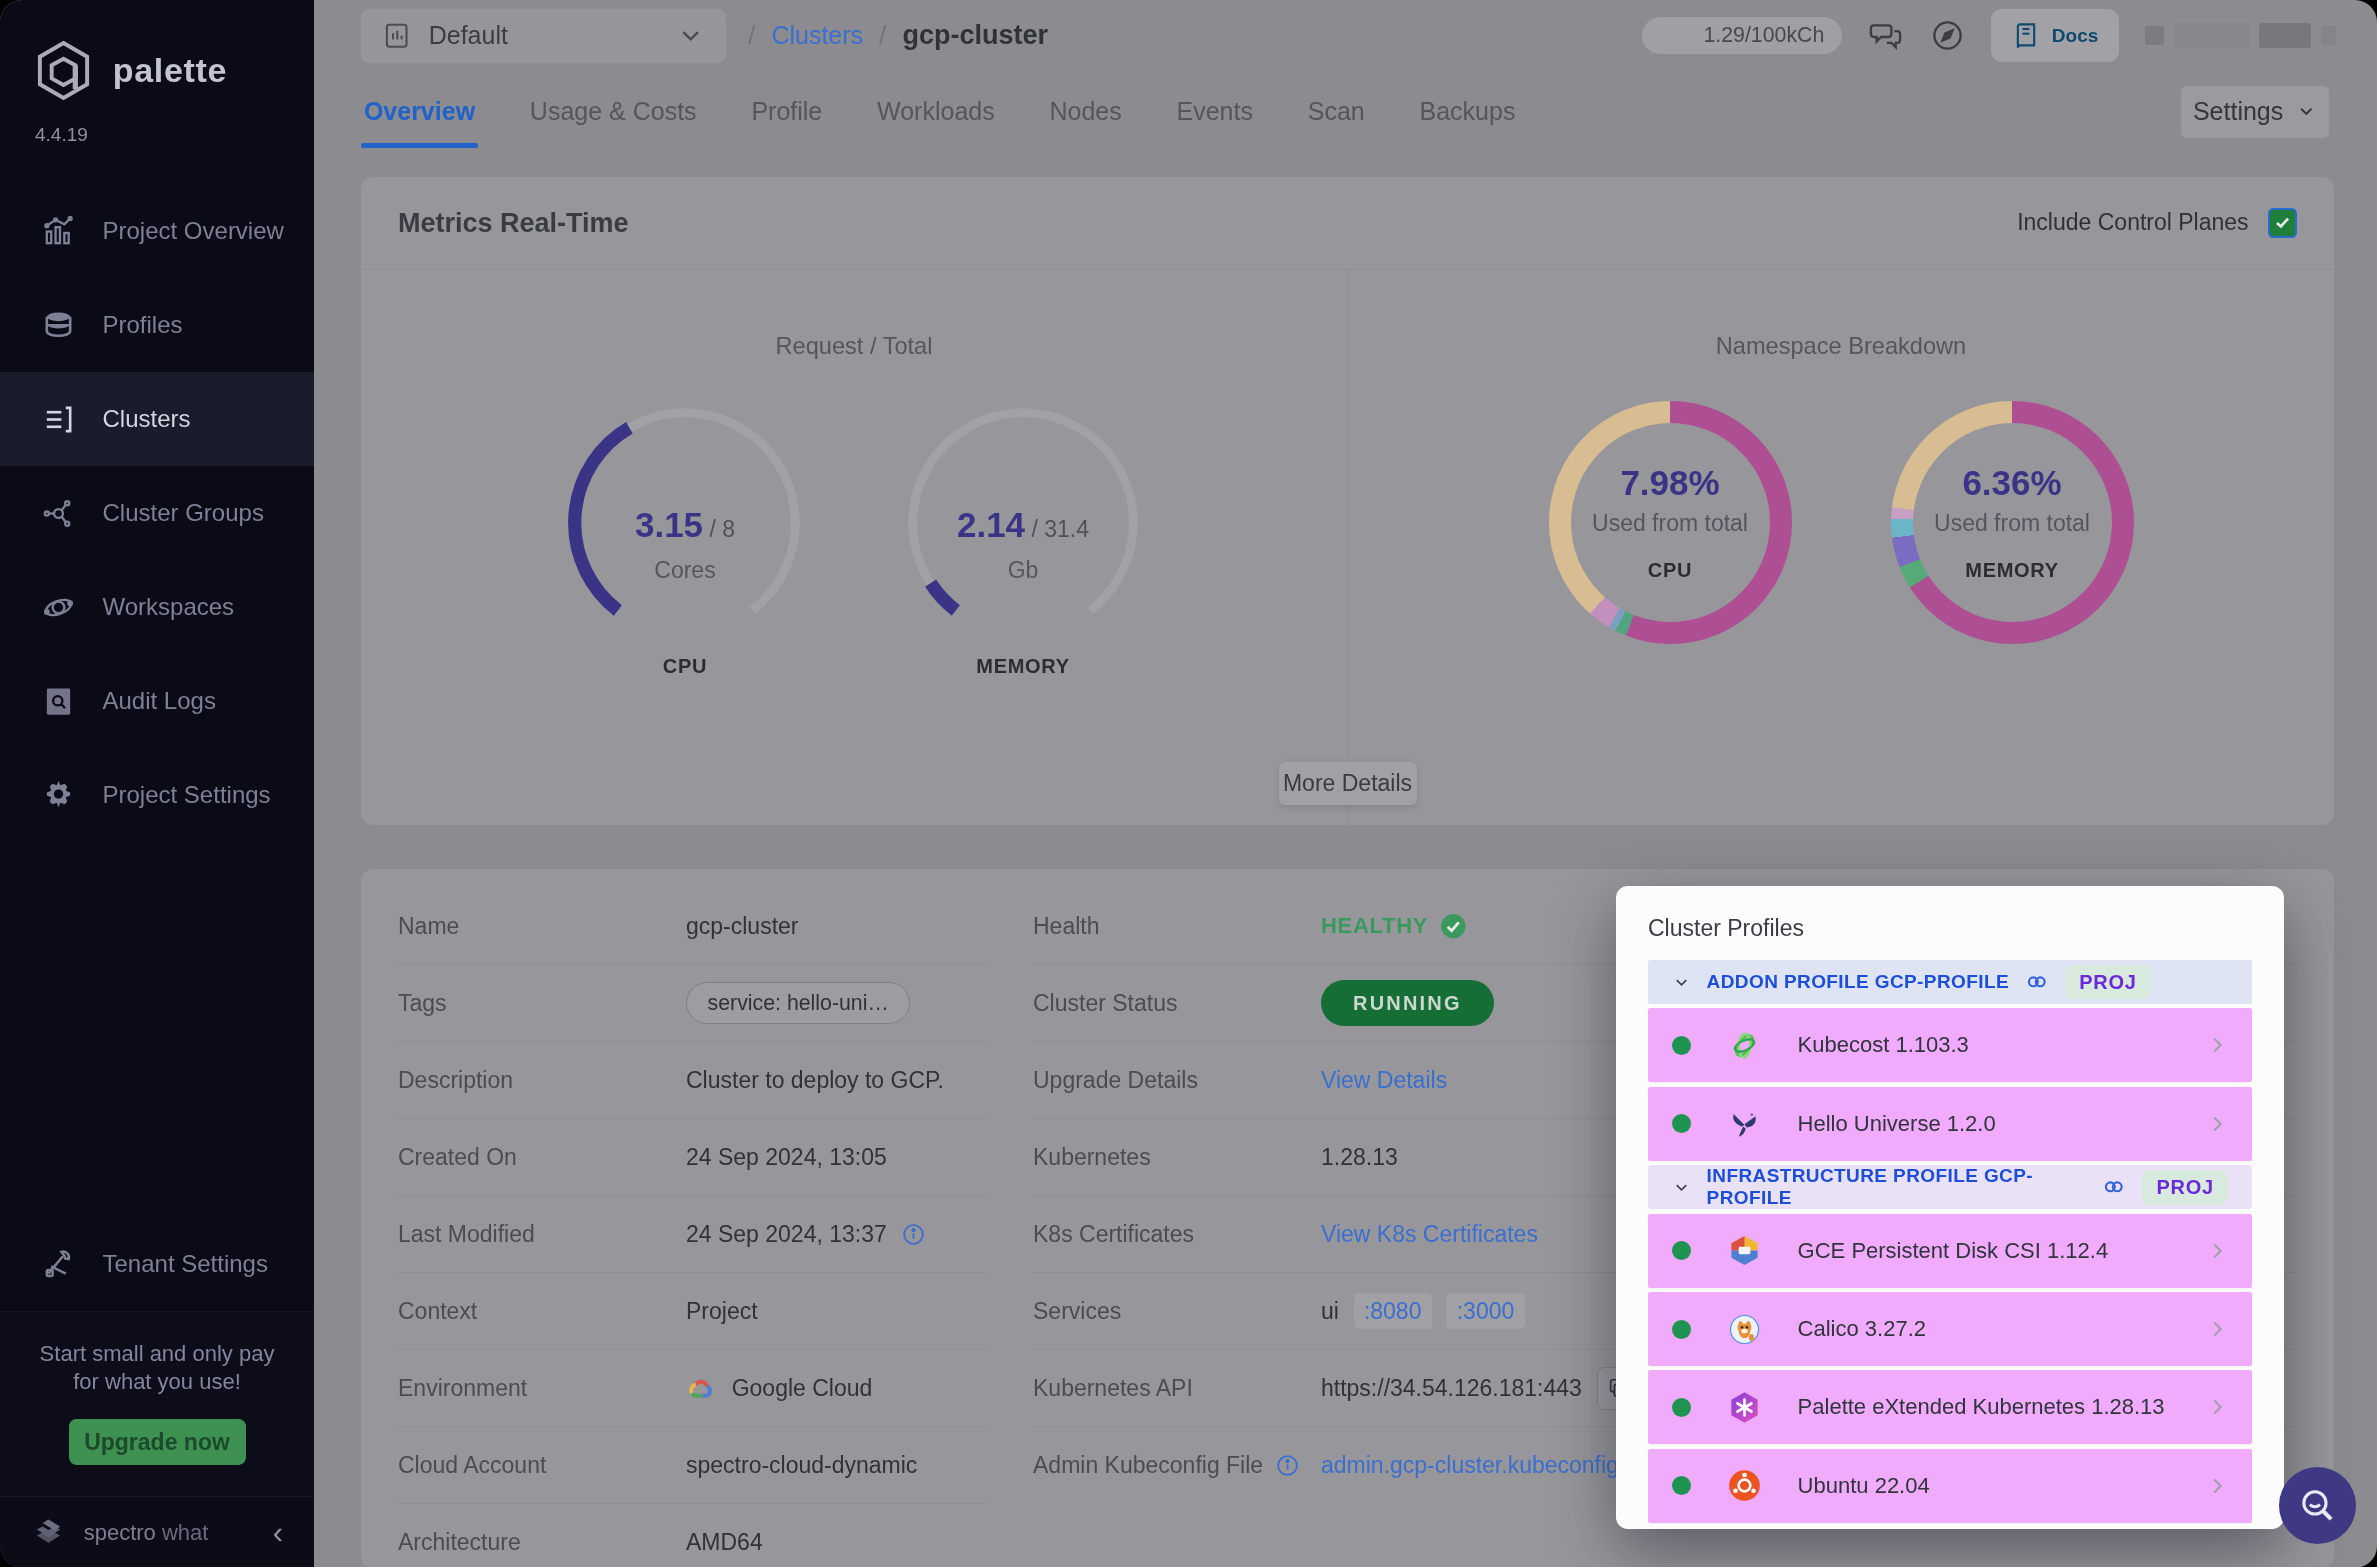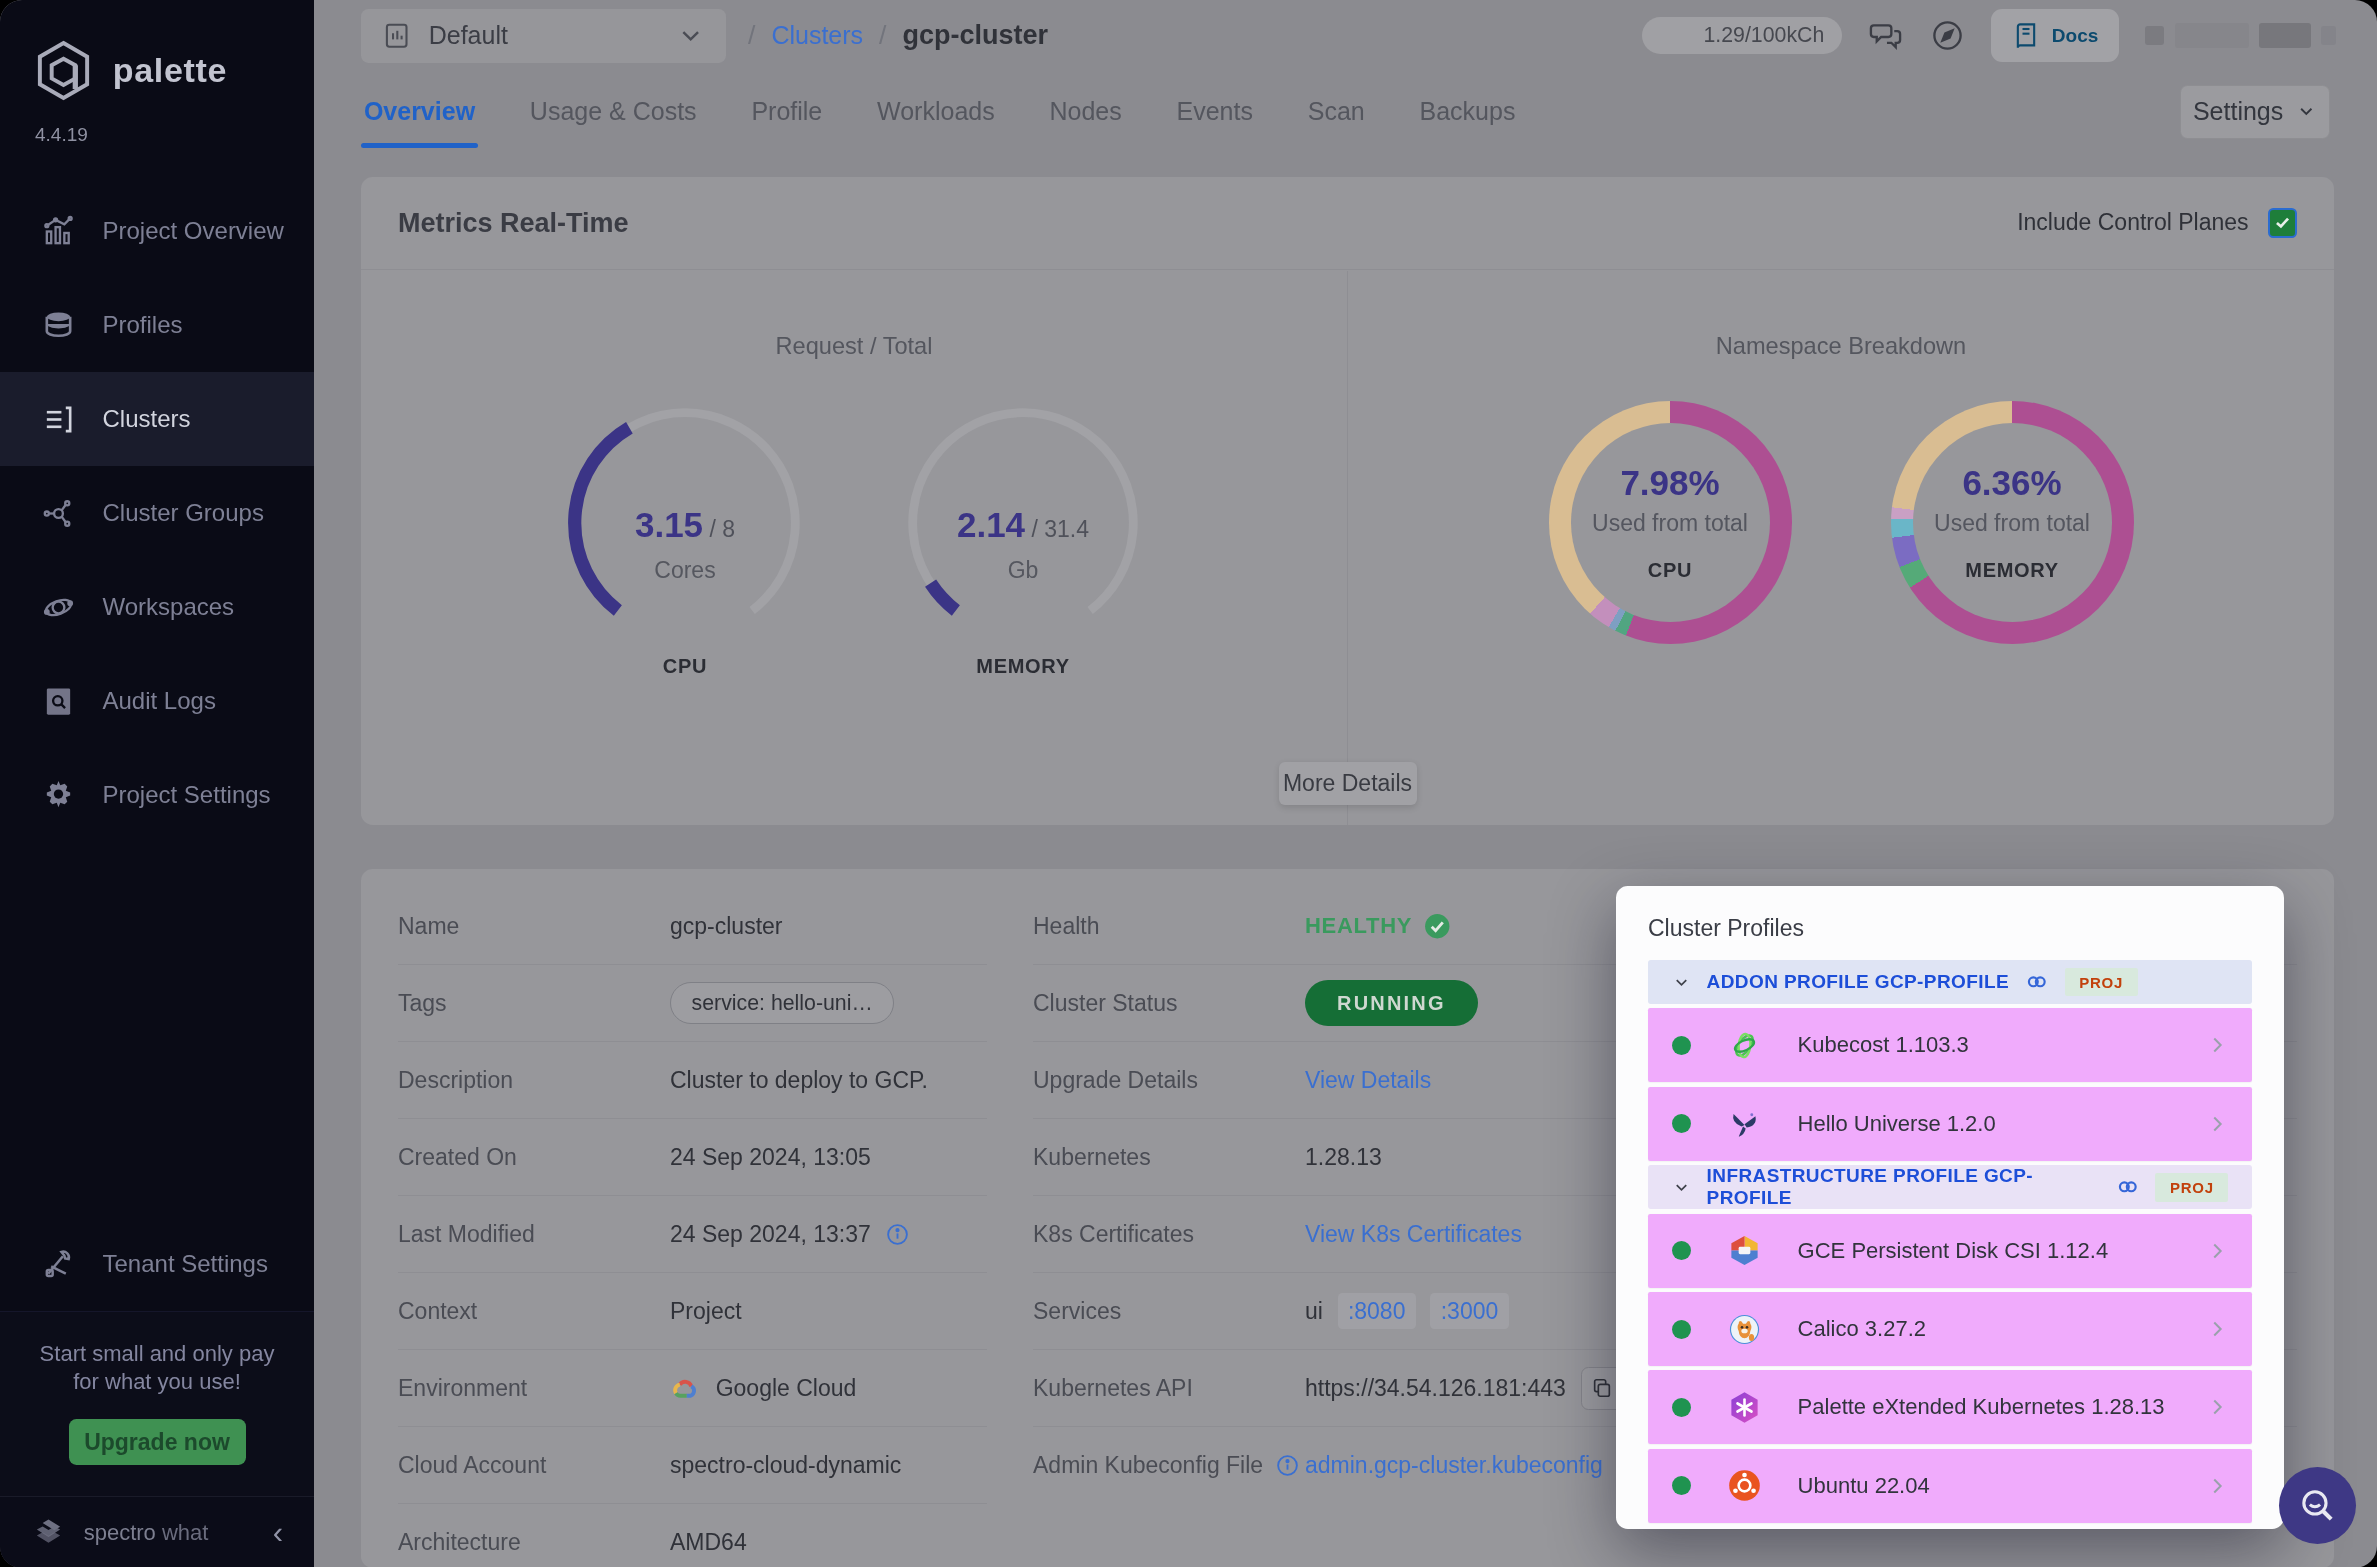--- a/index.html
+++ b/index.html
@@ -80,21 +80,21 @@
   .donut-center { position:absolute; inset:0; z-index:1; display:flex; flex-direction:column; align-items:center; justify-content:center; }
   .d-pct { font-size:35px; font-weight:700; color:#3b3486; }
   .d-cap { margin-top:7.4px; font-size:23px; color:#54565f; }
   .d-label { margin-top:22px; font-size:20px; font-weight:700; color:#2b2d34; letter-spacing:0.7px; }
   .more-btn { position:absolute; bottom:20px; left:50%; transform:translateX(-50%); width:138px; height:43px; background:#a1a1a5; border-radius:5.9px; border:none; font-family:inherit; font-size:23px; color:#393b42; box-shadow:0 2.2px 5.9px rgba(0,0,0,0.12); cursor:pointer; }
 
   
   .details-card { position:absolute; left:361px; top:869px; width:1973px; height:699px; background:#97979b; border-radius:11.8px; padding:19px 37px; display:flex; gap:46px; }
   .dcol-l { width:589px; flex:none; }
   .dcol-r { flex:1; }
-  .drow { height:77px; display:flex; align-items:center; border-bottom:0.7px solid #8e8e93; }
+  .drow { height:77px; display:flex; align-items:center; border-bottom:0.7px solid #8e8e93;gap:16px; }
   .dlabel { width:272px; flex:none; font-size:23px; color:#4a4c54; display:flex; align-items:center; gap:11.8px; }
   .dvalue { font-size:23px; color:#303239; display:flex; align-items:center; gap:14.7px; }
   .tag-pill { border:1.5px solid #7f8086; background:#9d9da1; border-radius:735px; padding:7.4px 20.6px; font-size:21.3px; color:#303239; }
   .healthy { color:#3a9a5e; font-weight:700; letter-spacing:0.7px; font-size:22px; display:flex; align-items:center; gap:11.8px; }
   .healthy svg { width:26.5px; height:26.5px; }
   .run-badge { background:#156e36; color:#cfd8d0; font-size:20px; font-weight:600; letter-spacing:2.2px; padding:11.8px 32px; border-radius:735px; }
   .blue-link { color:#3a6fd0; cursor:pointer; }
   .svc-pill { color:#3a6fd0; background:#a0a0a5; border-radius:4.4px; padding:4.4px 10.3px; cursor:pointer; }
   .copy-btn { width:43px; height:43px; border:0.7px solid #84848a; background:#9c9ca0; border-radius:7.4px; display:flex; align-items:center; justify-content:center; cursor:pointer; }
   .copy-btn svg { width:22px; height:22px; color:#303239; }
@@ -105,21 +105,21 @@
   .profiles-panel { position:absolute; left:1616px; top:886px; width:668px; height:643px; background:#fcfcfd; border-radius:11.8px; box-shadow:0 22px 66px rgba(15,15,35,0.45); padding:29.4px 32px; z-index:5; }
   .pp-title { font-size:23px; color:#3a3d46; }
   .pp-list { margin-top:17.7px; display:flex; flex-direction:column; gap:4.4px; }
   .pp-header { height:44px; border-radius:2.9px; display:flex; align-items:center; gap:16px; padding:0 23.6px; cursor:pointer; }
   .pp-header.addon { background:#dfe4f4; }
   .pp-header.infra { background:#e9e2f6; }
   .pp-header svg.chev { width:19px; height:19px; color:#3f424b; flex:none; }
   .pp-head-label { font-size:19px; font-weight:700; color:#1d4ed8; letter-spacing:0.4px; }
   .pp-link { display:flex; cursor:pointer; }
   .pp-link svg { width:23.6px; height:23.6px; color:#3566d8; }
-  .pp-badge { background:#d8e9dd; color:#c2410c; font-size:15px; font-weight:700; letter-spacing:0.7px; padding:5.9px 14.7px; border-radius:2px; }
+  .pp-badge { background:#d8e9dd; color:#6d28d9; font-size:20px; font-weight:700; letter-spacing:0.7px; padding:5.9px 14.7px; border-radius:8px; }
   .pp-row { height:74px; background:#f0abfc; border-radius:2.2px; display:flex; align-items:center; gap:36px; padding:0 23.6px; box-shadow:0 0.7px 1.5px rgba(0,0,0,0.04); cursor:pointer; }
   .pp-dot { width:19px; height:19px; border-radius:50%; background:#1f9350; flex:none; }
   .pp-icon { width:35px; height:35px; flex:none; display:flex; }
   .pp-icon svg { width:35px; height:35px; }
   .pp-name { font-size:22px; color:#31343c; }
   .pp-chev { margin-left:auto; color:#9aa0ac; display:flex; }
   .pp-chev svg { width:22px; height:22px; }
 
   
   .float-btn { position:absolute; left:2279px; top:1467px; width:77px; height:77px; border-radius:50%; background:#3e3885; z-index:6; display:flex; align-items:center; justify-content:center; cursor:pointer; }

